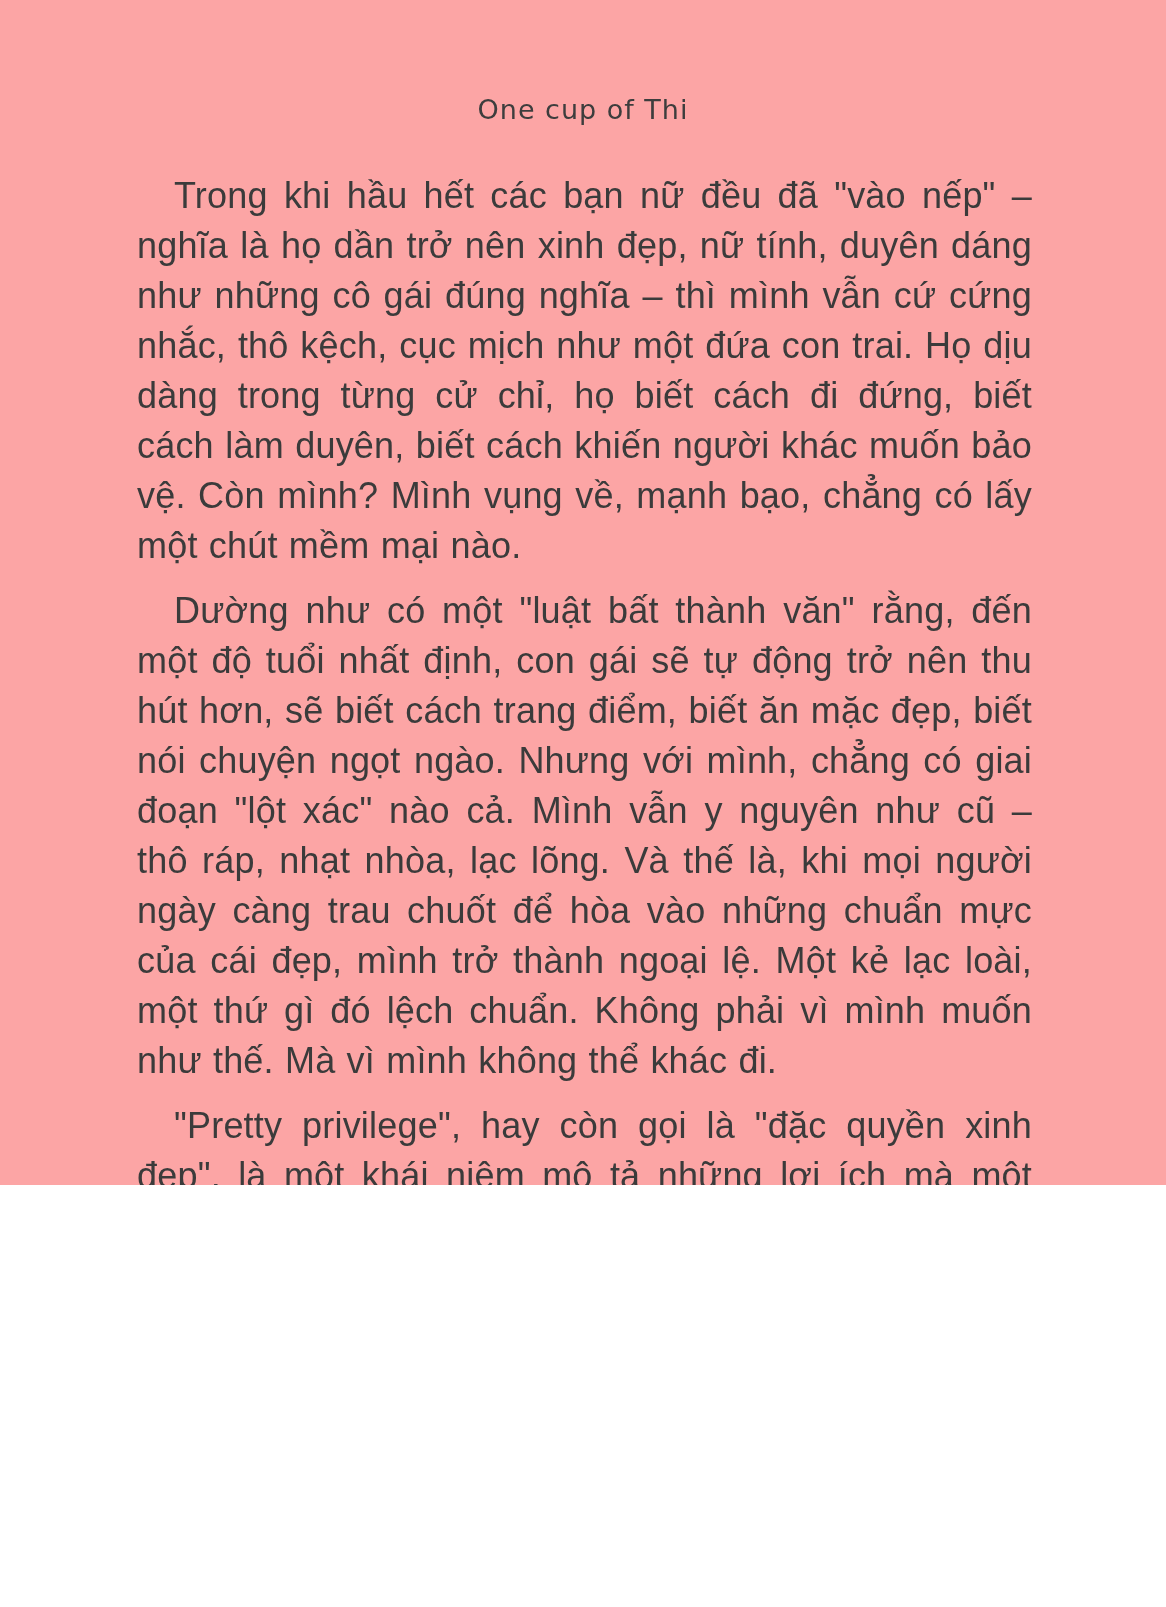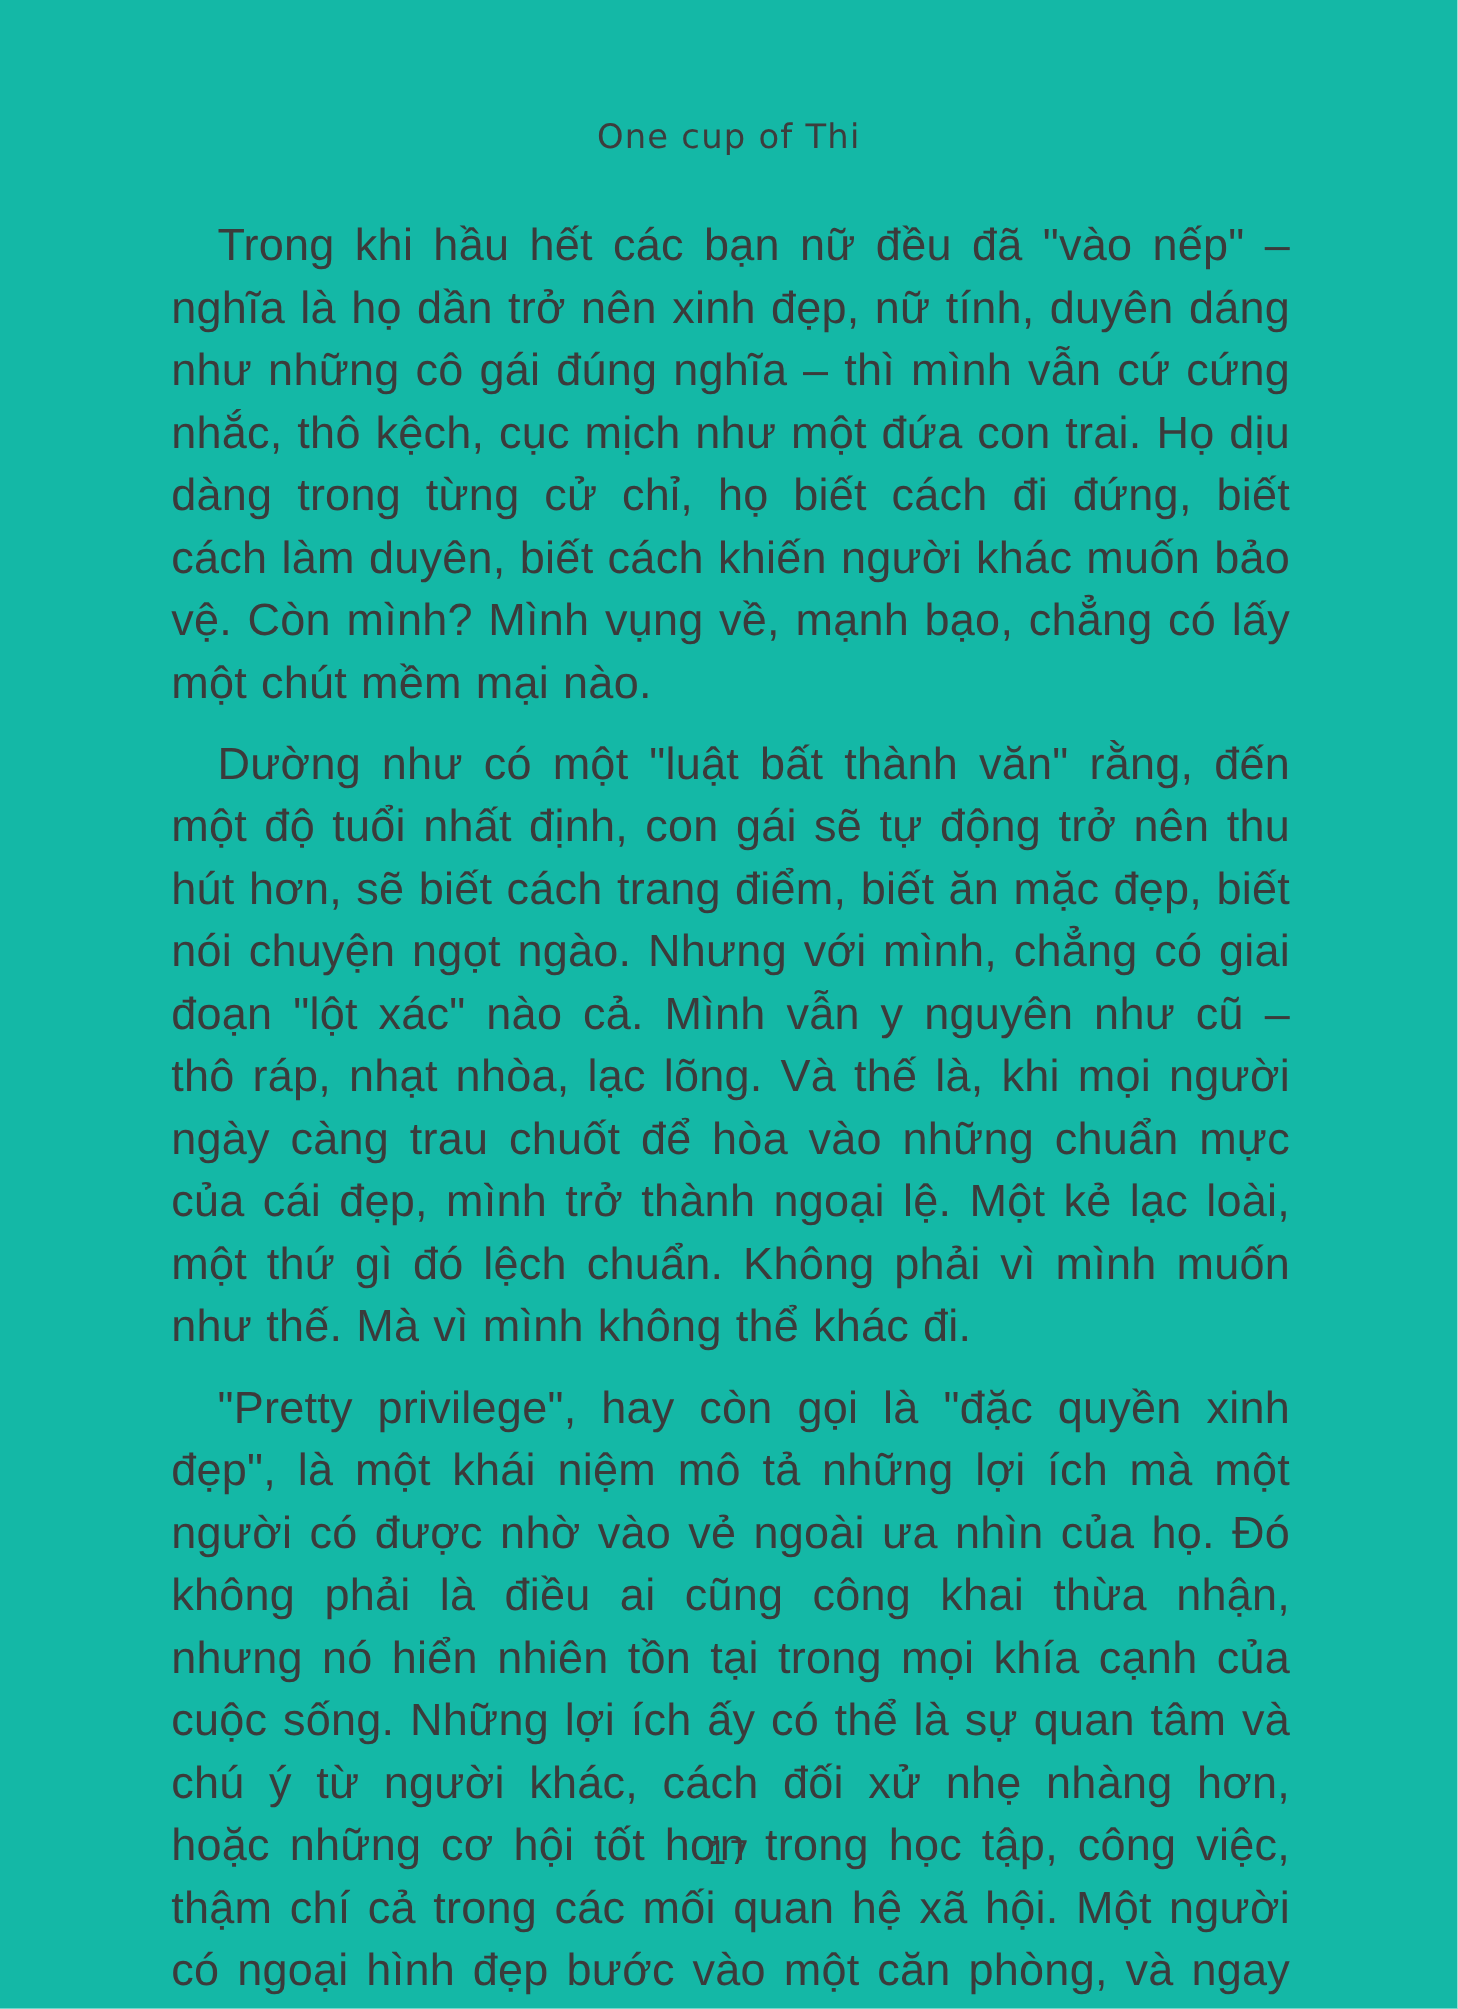--- a/index.html
+++ b/index.html
@@ -3,22 +3,22 @@
 <meta charset="utf-8">
 <style>
   html, body {
     margin: 0;
     padding: 0;
     background: #ffffff;
   }
   .page {
     position: relative;
     width: 1166px;
-    height: 1607px;
-    background: #14b8a6;
+    height: 1185px;
+    background: #fca5a5;
     font-family: "Liberation Sans", sans-serif;
     overflow: hidden;
   }
   .running-header {
     position: absolute;
     top: 94px;
     left: 0;
     right: 0;
     text-align: center;
     font-family: "DejaVu Sans", sans-serif;

